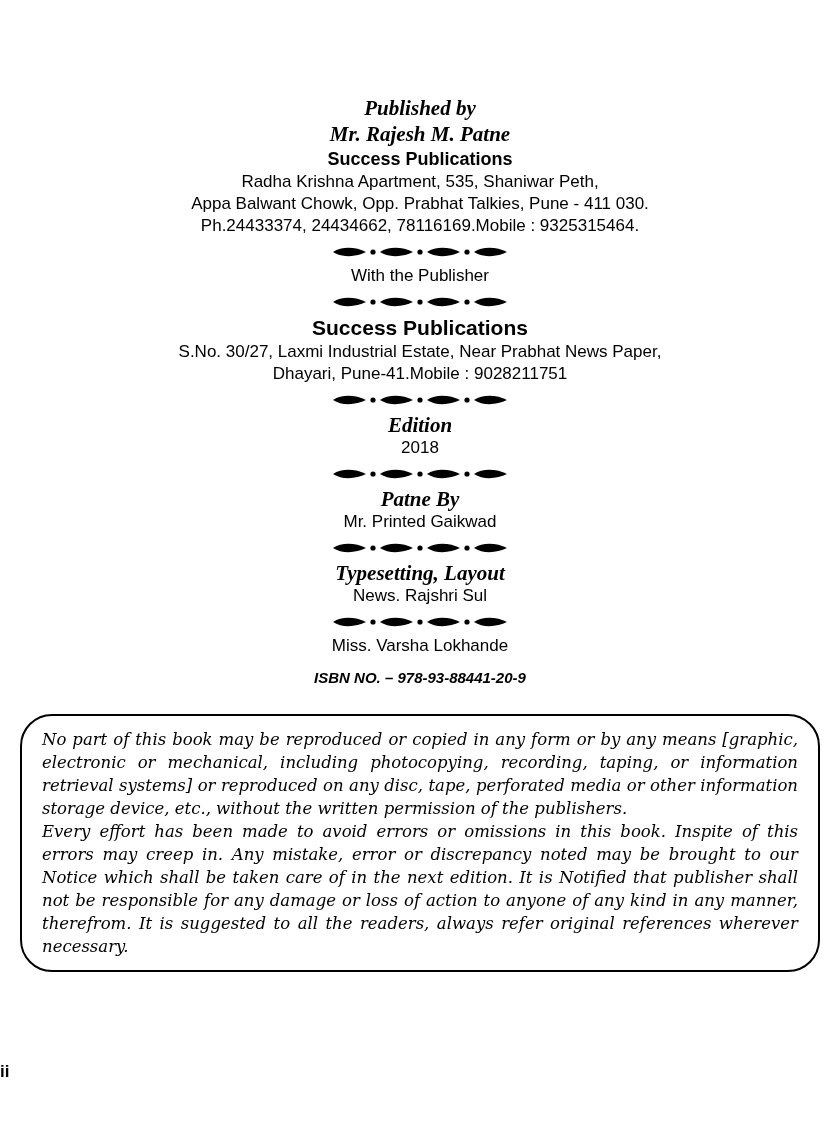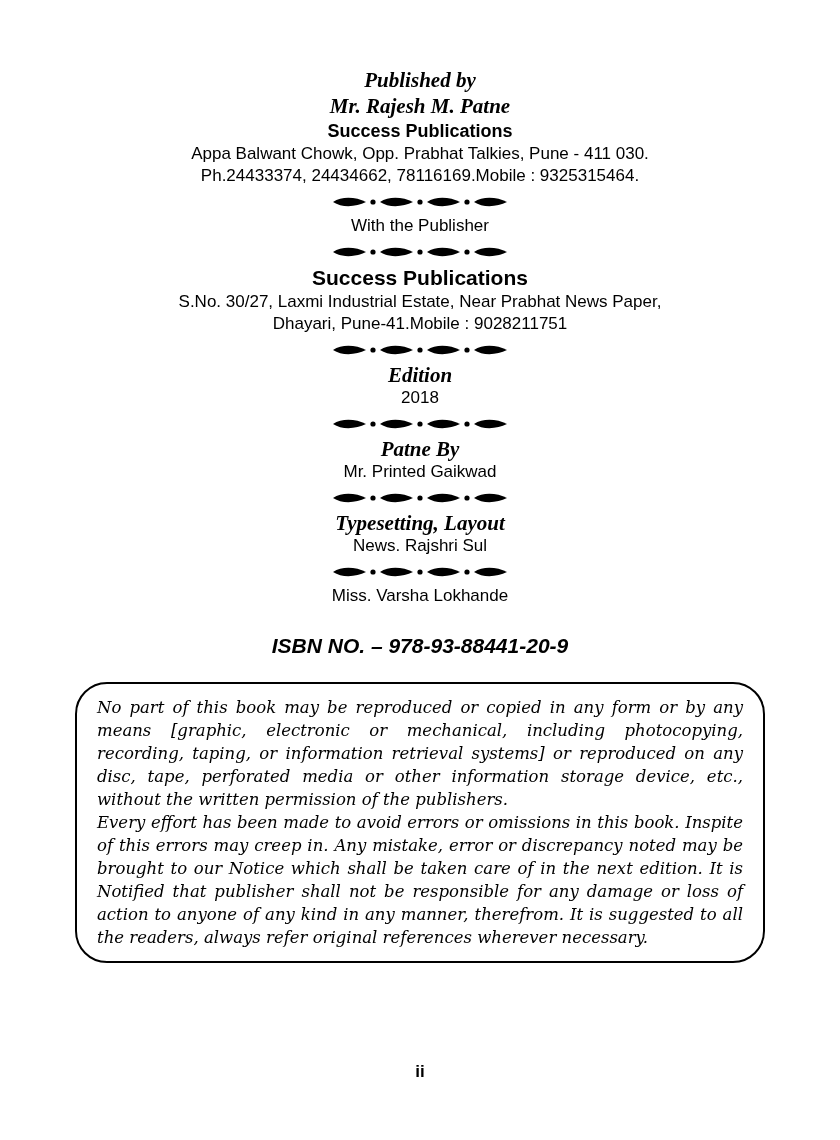--- a/index.html
+++ b/index.html
@@ -6,21 +6,21 @@
   .page {
     position: relative;
     width: 840px;
     height: 1140px;
     margin: 0 auto;
     background: #ffffff;
     color: #000000;
     overflow: hidden;
   }
   .content {
-    padding-top: 68px;
+    padding-top: 96px;
     text-align: center;
   }
   .h-serif-bi {
     font-family: "Liberation Serif", serif;
     font-weight: bold;
     font-style: italic;
     font-size: 21px;
     line-height: 24px;
   }
   .sans {
@@ -38,62 +38,63 @@
     font-family: "Liberation Sans", sans-serif;
     font-weight: bold;
     font-size: 21px;
     line-height: 26px;
   }
   .divider {
     margin: 7px auto 5px auto;
     line-height: 0;
   }
   .isbn {
-    margin-top: 27px;
+    margin-top: 9px;
     font-family: "Liberation Sans", sans-serif;
     font-weight: bold;
     font-style: italic;
-    font-size: 21px;
+    font-size: 15px;
     line-height: 24px;
   }
   .notice-box {
     box-sizing: border-box;
-    width: 690px;
+    width: 800px;
     margin: 24px auto 0 auto;
     border: 2px solid #000000;
     border-radius: 32px;
     padding: 12px 20px 12px 20px;
     text-align: justify;
     font-family: "DejaVu Serif", serif;
     font-style: italic;
     font-size: 16.5px;
     line-height: 23px;
   }
   .notice-box p { margin: 0; }
   .page-number {
     position: absolute;
     left: 0;
     right: 0;
     bottom: 58px;
-    text-align: center;
+    text-align: left;
     font-family: "Liberation Sans", sans-serif;
     font-weight: bold;
     font-size: 17px;
   }
   .mt2 { margin-top: 2px; }
 </style>
 </head>
 <body>
 
 <div class="page">
   <div class="content">
 
     <div class="h-serif-bi">Published by</div>
     <div class="h-serif-bi mt2">Mr. Rajesh M. Patne</div>
     <div class="sans-bold mt2">Success Publications</div>
+    <div class="sans">Radha Krishna Apartment, 535, Shaniwar Peth,</div>
     <div class="sans">Appa Balwant Chowk, Opp. Prabhat Talkies, Pune - 411 030.</div>
     <div class="sans">Ph.24433374, 24434662, 78116169.Mobile : 9325315464.</div>
 
     <div class="divider">
       <svg width="176" height="16" viewBox="0 0 176 16" aria-hidden="true">
         <g fill="#000000">
           <path d="M1 8 C10 2 24 3 34 8 C24 13 10 14 1 8 Z"></path>
           <circle cx="41" cy="8" r="2.6"></circle>
           <path d="M48 8 C57 2 71 3 81 8 C71 13 57 14 48 8 Z"></path>
           <circle cx="88" cy="8" r="2.6"></circle>

